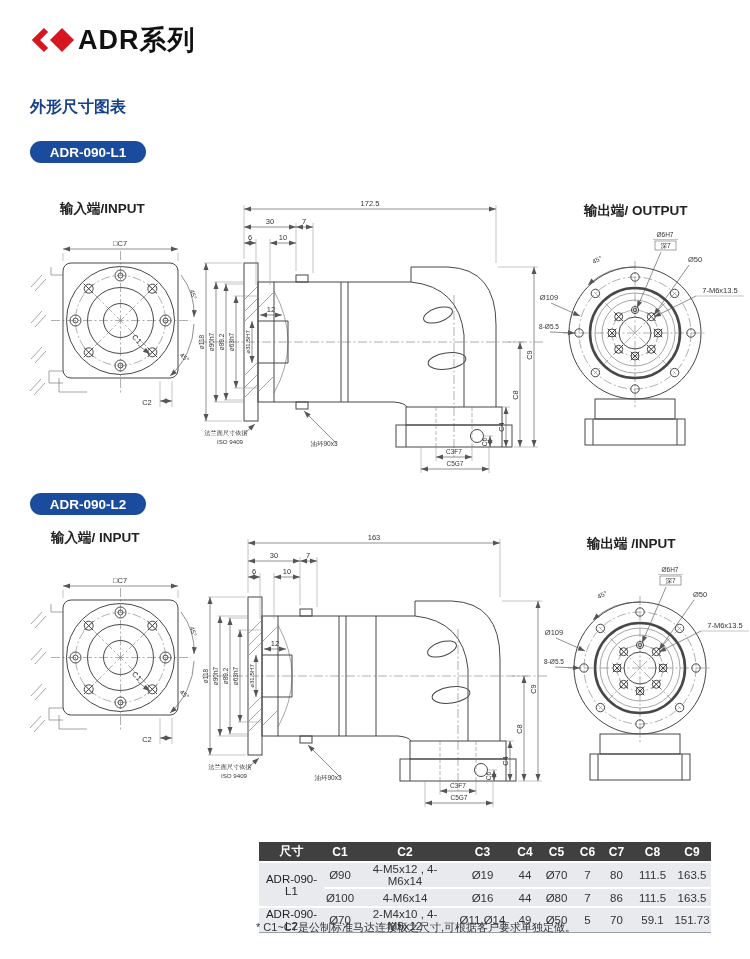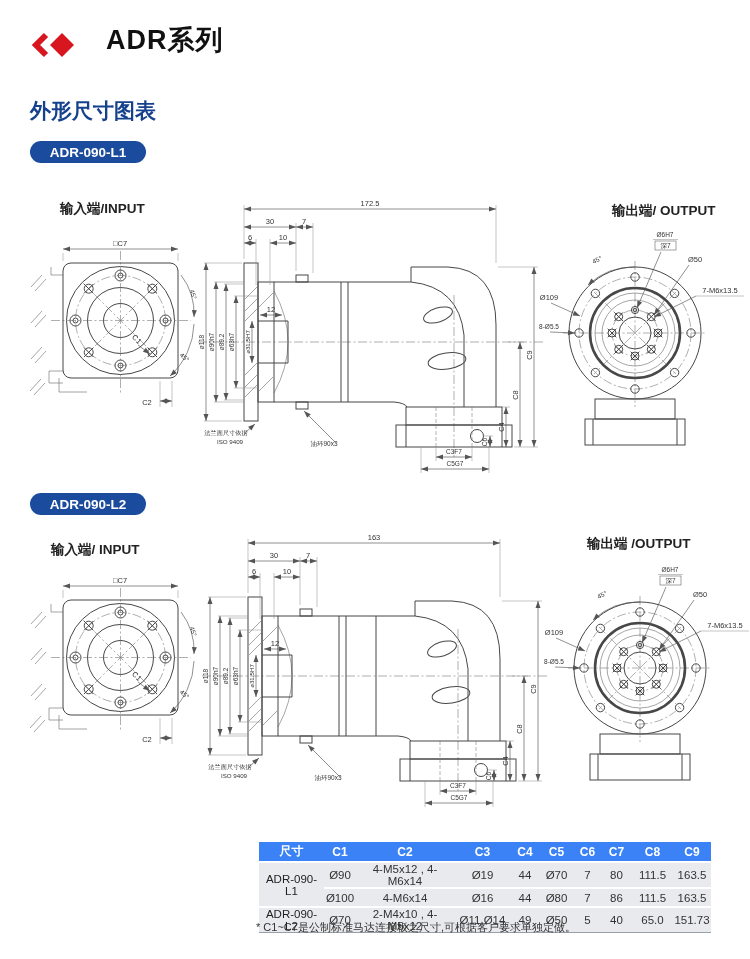--- a/index.html
+++ b/index.html
@@ -1,42 +1,42 @@
 <!DOCTYPE html>
 <html><head>
 <meta charset="utf-8">
 <style>
   html,body{margin:0;padding:0;background:#fff;}
   .page{position:relative;width:750px;height:959px;background:#ffffff;overflow:hidden;
         font-family:"Liberation Sans","DejaVu Sans",sans-serif;}
   
-  .hdr{position:absolute;left:32px;top:22px;display:flex;align-items:flex-end;gap:30px;}
+  .hdr{position:absolute;left:32px;top:22px;display:flex;align-items:center;gap:2px;}
   .logo-ttl{font-size:27px;font-weight:bold;color:#111;letter-spacing:1px;}
-  .subtitle{position:absolute;left:30px;top:97px;font-size:21px;font-weight:bold;color:#16418c;}
+  .subtitle{position:absolute;left:30px;top:97px;font-size:16px;font-weight:bold;color:#16418c;}
   .badge{position:absolute;left:30px;width:116px;height:22px;background:#1b4b9c;border-radius:11px;
          color:#fff;font-size:13.5px;font-weight:bold;display:flex;align-items:center;justify-content:center;}
   .b1{top:141px}.b2{top:493px}
   .sec{position:absolute;left:0;width:750px;height:300px;}
   .s1{top:195px}.s2{top:529px}
   .io-title{position:absolute;font-size:13.5px;font-weight:bold;color:#222;white-space:nowrap;}
   svg.abs{position:absolute;overflow:visible;}
   
   .geo *{fill:none;stroke:#474747;stroke-width:1;}
   .geo .thin{stroke-width:.55;stroke:#5a5a5a;}
   .geo .thick{stroke-width:2.6;}
   .geo .hid{stroke-dasharray:4 2;stroke-width:.55;stroke:#777;}
   .cl *{fill:none;stroke:#787878;stroke-width:.6;stroke-dasharray:9 2.5 2 2.5;}
   .dim *{fill:none;stroke:#555;stroke-width:.65;}
   .dim .ext{stroke:#8a8a8a;stroke-width:.5;}
   .dt{fill:#333;font-size:7.5px;text-anchor:middle;font-family:inherit;}
   .sm{font-size:6.5px;}.xs{font-size:6.2px;}
   
   .tblwrap{position:absolute;left:259px;top:842px;}
   table{border-collapse:collapse;table-layout:fixed;width:452px;border-bottom:1px solid #9aa0a8;}
-  th{background:#3b82f6;color:#fff;font-size:12px;font-weight:bold;height:19px;padding:0;}
+  th{background:#404040;color:#fff;font-size:12px;font-weight:bold;height:19px;padding:0;}
   td{background:#e9eaed;font-size:11.5px;color:#333;text-align:center;height:17px;padding:0 1px;font-weight:normal;}
   td.model{font-weight:normal;color:#222;}
   tr.rsep td{border-top:2px solid #fff;}
   .footnote{position:absolute;left:256px;top:920px;font-size:11px;color:#333;}
 </style>
 </head>
 <body>
 
 <svg width="0" height="0" style="position:absolute">
   <defs>
@@ -56,21 +56,21 @@
     <div class="logo-ttl">ADR系列</div>
   </div>
 
   <div class="subtitle">外形尺寸图表</div>
 
   <div class="badge b1">ADR-090-L1</div>
   <div class="badge b2">ADR-090-L2</div>
 
   <div class="sec s1">
     <div class="io-title" style="left:60px;top:5px">输入端/INPUT</div>
-    <div class="io-title" style="left:612px;top:7px">输出端/ OUTPUT</div>
+    <div class="io-title" style="left:584px;top:7px">输出端/ OUTPUT</div>
 
     <svg class="abs" style="left:25px;top:30px" width="185" height="200" viewBox="0 0 185 200">
       <g class="cl">
         <line x1="26" y1="95.5" x2="166" y2="95.5"></line>
           <line x1="95.5" y1="26" x2="95.5" y2="168"></line>
         <line x1="58" y1="58" x2="133" y2="133"></line>
           <line x1="133" y1="58" x2="58" y2="133"></line>
         <circle cx="95.5" cy="95.5" r="45"></circle>
       </g>
       <g class="geo">
@@ -290,22 +290,22 @@
         <text class="dt sm" x="130.5" y="27">深7</text>
         <text class="dt" x="160" y="41">Ø50</text>
         <text class="dt" x="185" y="72">7-M6x13.5</text>
         <text class="dt" x="14" y="79">Ø109</text>
         <text class="dt sm" x="14" y="108">8-Ø5.5</text>
       </g>
     </svg>
   </div>
 
   <div class="sec s2">
-    <div class="io-title" style="left:51px;top:12px">输入端/ INPUT</div>
-    <div class="io-title" style="left:587px;top:6px">输出端 /OUTPUT</div>
+    <div class="io-title" style="left:51px;top:0">输入端/ INPUT</div>
+    <div class="io-title" style="left:587px;top:6px">输出端 /INPUT</div>
 
     <svg class="abs" style="left:25px;top:33px" width="185" height="200" viewBox="0 0 185 200">
       <g class="cl">
         <line x1="26" y1="95.5" x2="166" y2="95.5"></line>
           <line x1="95.5" y1="26" x2="95.5" y2="168"></line>
         <line x1="58" y1="58" x2="133" y2="133"></line>
           <line x1="133" y1="58" x2="58" y2="133"></line>
         <circle cx="95.5" cy="95.5" r="45"></circle>
       </g>
       <g class="geo">
@@ -585,22 +585,22 @@
           <td>163.5</td>
         </tr>
         <tr class="rsep">
           <td class="model">ADR-090-L2</td>
           <td>Ø70</td>
           <td>2-M4x10 , 4-M5x12</td>
           <td>Ø11,Ø14</td>
           <td>49</td>
           <td>Ø50</td>
           <td>5</td>
-          <td>40</td>
-          <td>65.0</td>
+          <td>70</td>
+          <td>59.1</td>
           <td>151.73</td>
         </tr>
       </tbody>
     </table>
   </div>
 
   <div class="footnote">* C1~C7是公制标准马达连接板之尺寸,可根据客户要求单独定做。</div>
 
 </div>
 

